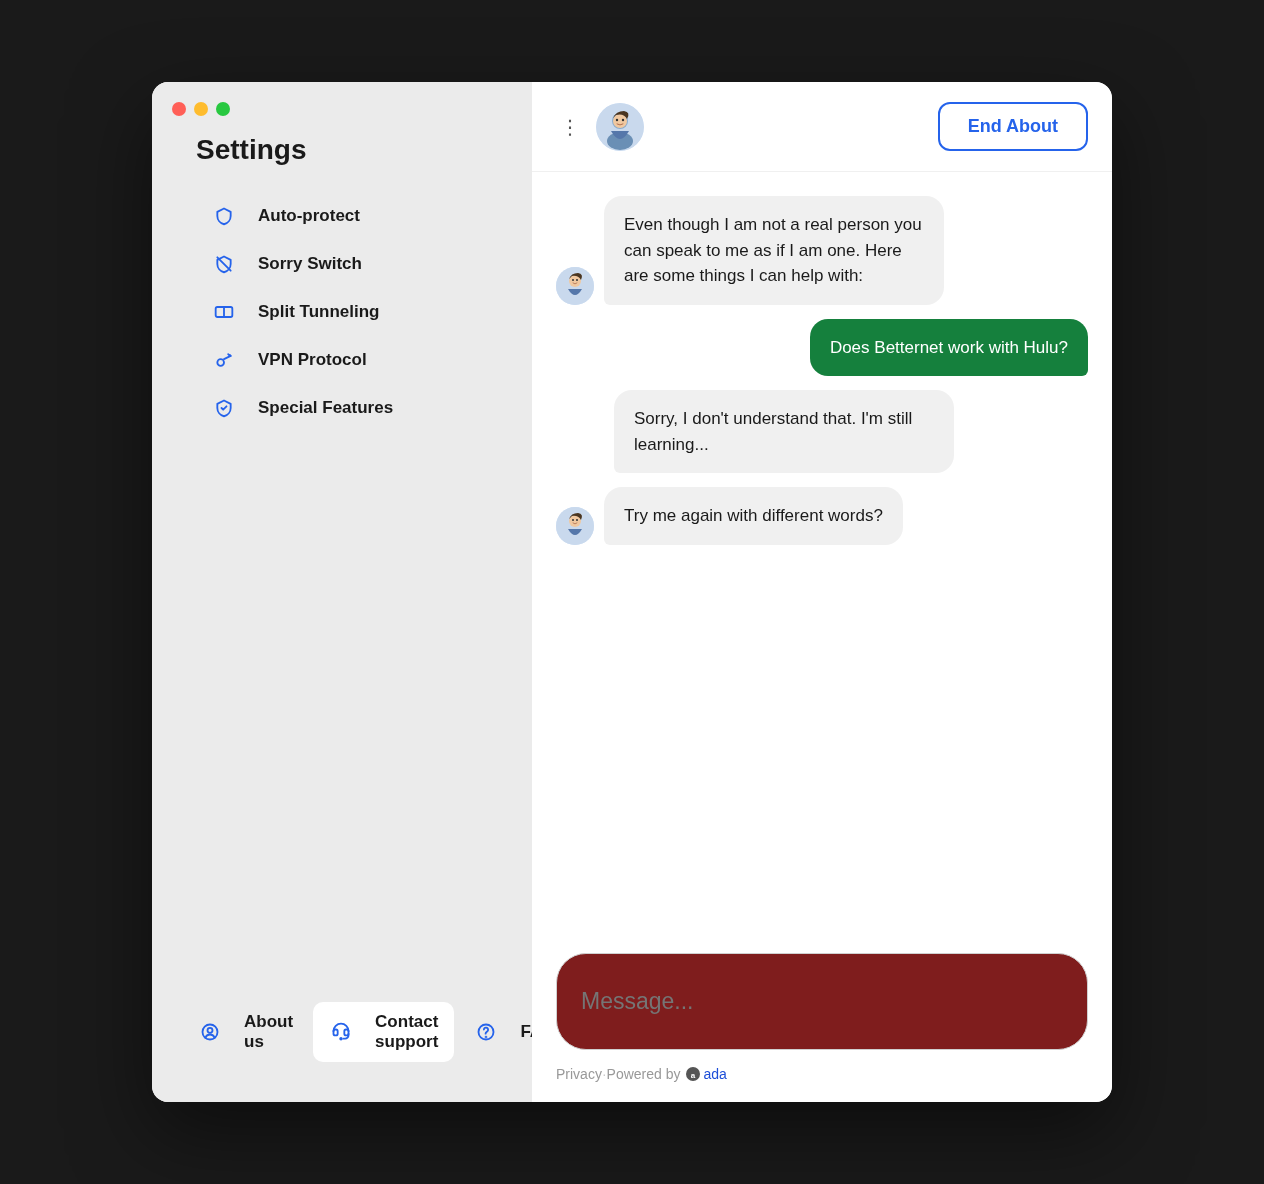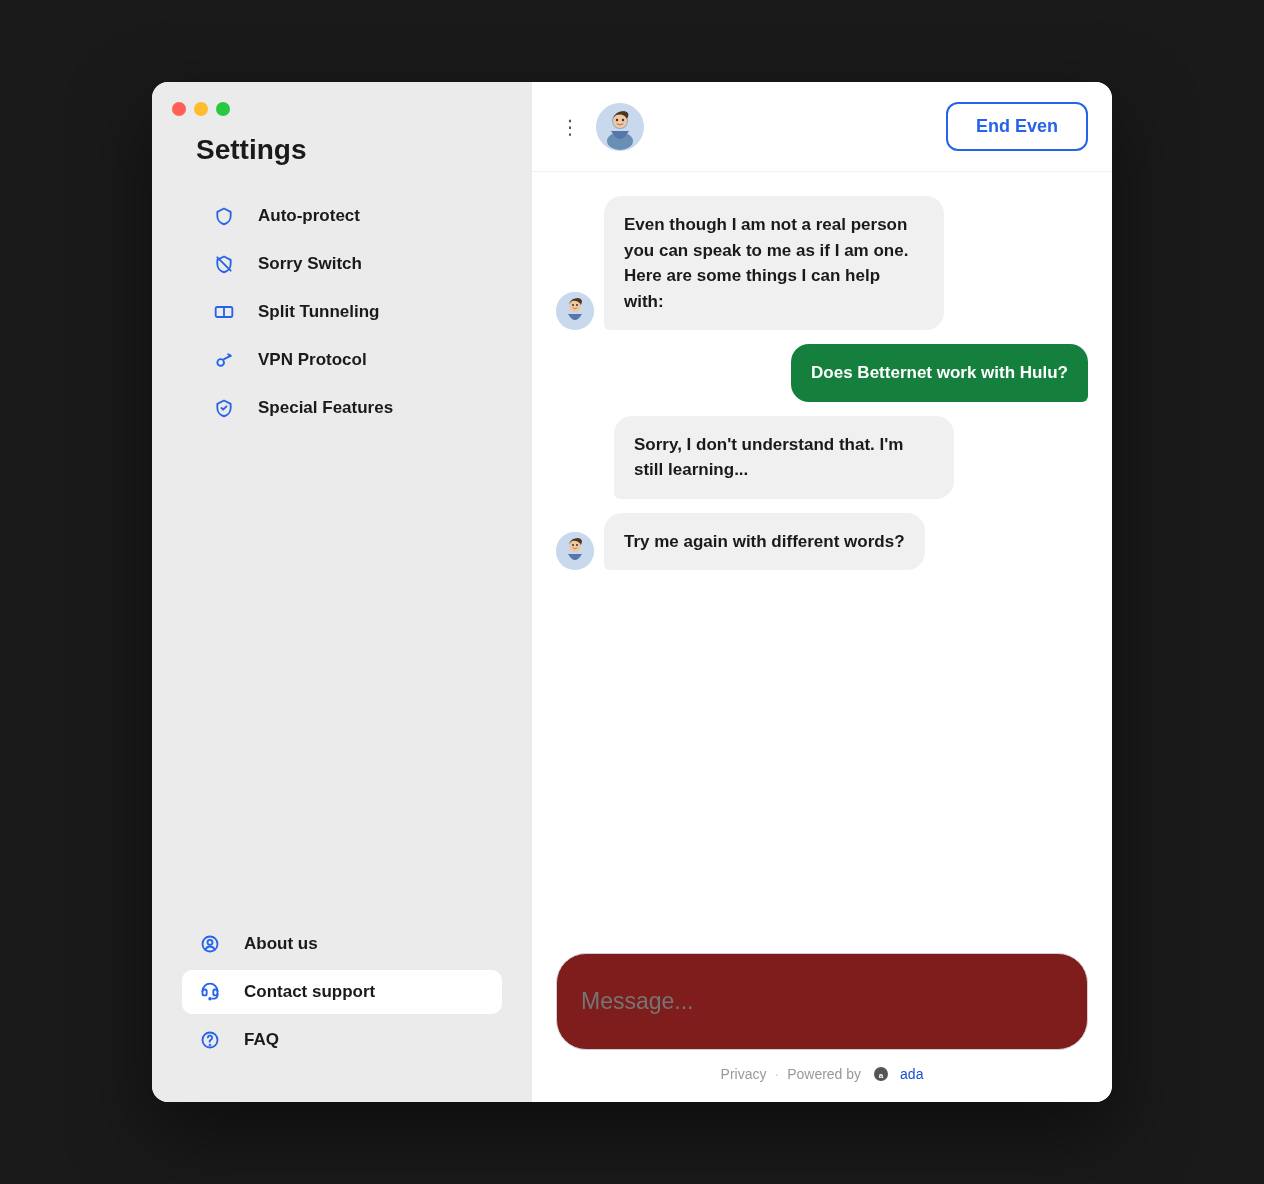--- a/index.html
+++ b/index.html
@@ -109,21 +109,21 @@
     .nav-item-label {
       font-size: 17px;
       font-weight: 600;
       color: #1a1a1a;
     }
 
     .sidebar-bottom {
       margin-top: auto;
       padding: 20px 30px 40px 30px;
       display: flex;
-      flex-direction: column;
+      flex-direction: row;
       gap: 4px;
     }
 
     
     .chat-panel {
       flex: 1;
       background: #ffffff;
       display: flex;
       flex-direction: column;
       border-radius: 0 16px 16px 0;
@@ -169,21 +169,20 @@
     }
 
     
     .chat-messages {
       flex: 1;
       padding: 24px 24px 16px 24px;
       overflow-y: auto;
       display: flex;
       flex-direction: column;
       gap: 14px;
-      font-weight: bold;
     }
 
     .message-row {
       display: flex;
       align-items: flex-end;
       gap: 10px;
     }
 
     .message-row.bot {
       align-items: flex-start;
@@ -237,22 +236,20 @@
       border-radius: 30px;
       font-size: 23px;
       color: #999;
       background: #7f1d1d;
       outline: none;
     }
 
     .chat-footer {
       display: flex;
       align-items: center;
-      justify-content: center;
-      gap: 8px;
       padding: 8px 24px 20px 24px;
       font-size: 14px;
       color: #999;
     }
 
     .footer-link {
       color: #999;
       text-decoration: none;
       cursor: pointer;
     }
@@ -397,21 +394,21 @@
             <circle cx="24" cy="18" r="7" fill="#f0c8a0"></circle>
             <circle cx="21" cy="17" r="1.2" fill="#333"></circle>
             <circle cx="27" cy="17" r="1.2" fill="#333"></circle>
             <path d="M21 21 Q24 23 27 21" stroke="#b07050" stroke-width="1" fill="none" stroke-linecap="round"></path>
             <path d="M15 28 Q24 44 33 28" fill="#5577aa"></path>
 
             <path d="M17 15 Q20 8 28 8 Q35 9 31 16 Q28 10 20 12Z" fill="#4a3520"></path>
           </svg>
         </div>
 
-        <button class="end-chat-btn">End Even</button>
+        <button class="end-chat-btn">End About</button>
       </div>
 
       <div class="chat-messages">
 
         <div class="message-row bot">
           <div class="msg-avatar">
             <svg width="38" height="38" viewBox="0 0 38 38" fill="none">
               <circle cx="19" cy="19" r="19" fill="#c9d9ed"></circle>
               <circle cx="19" cy="14" r="6" fill="#f0c8a0"></circle>
               <circle cx="17" cy="13" r="1" fill="#333"></circle>

